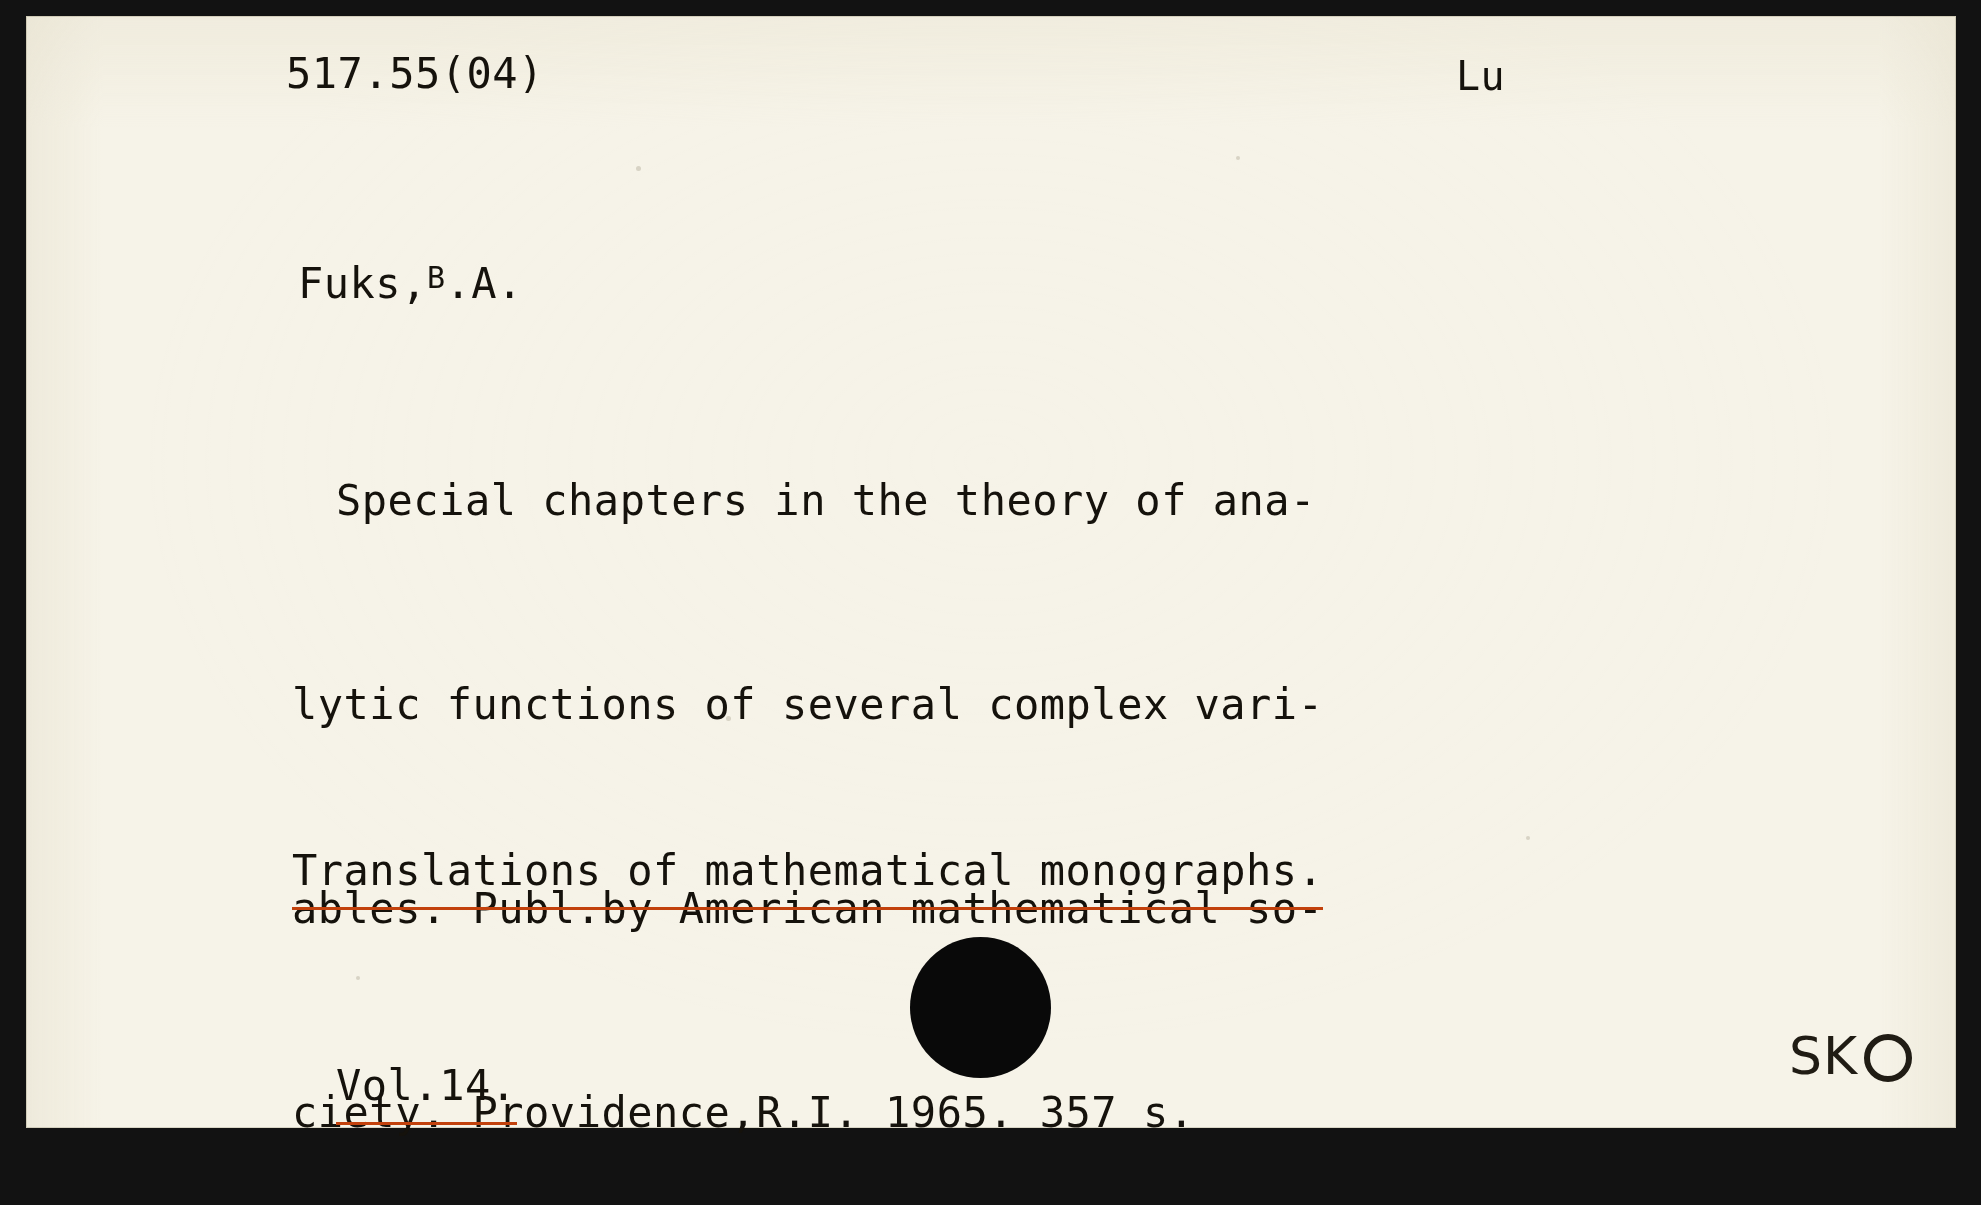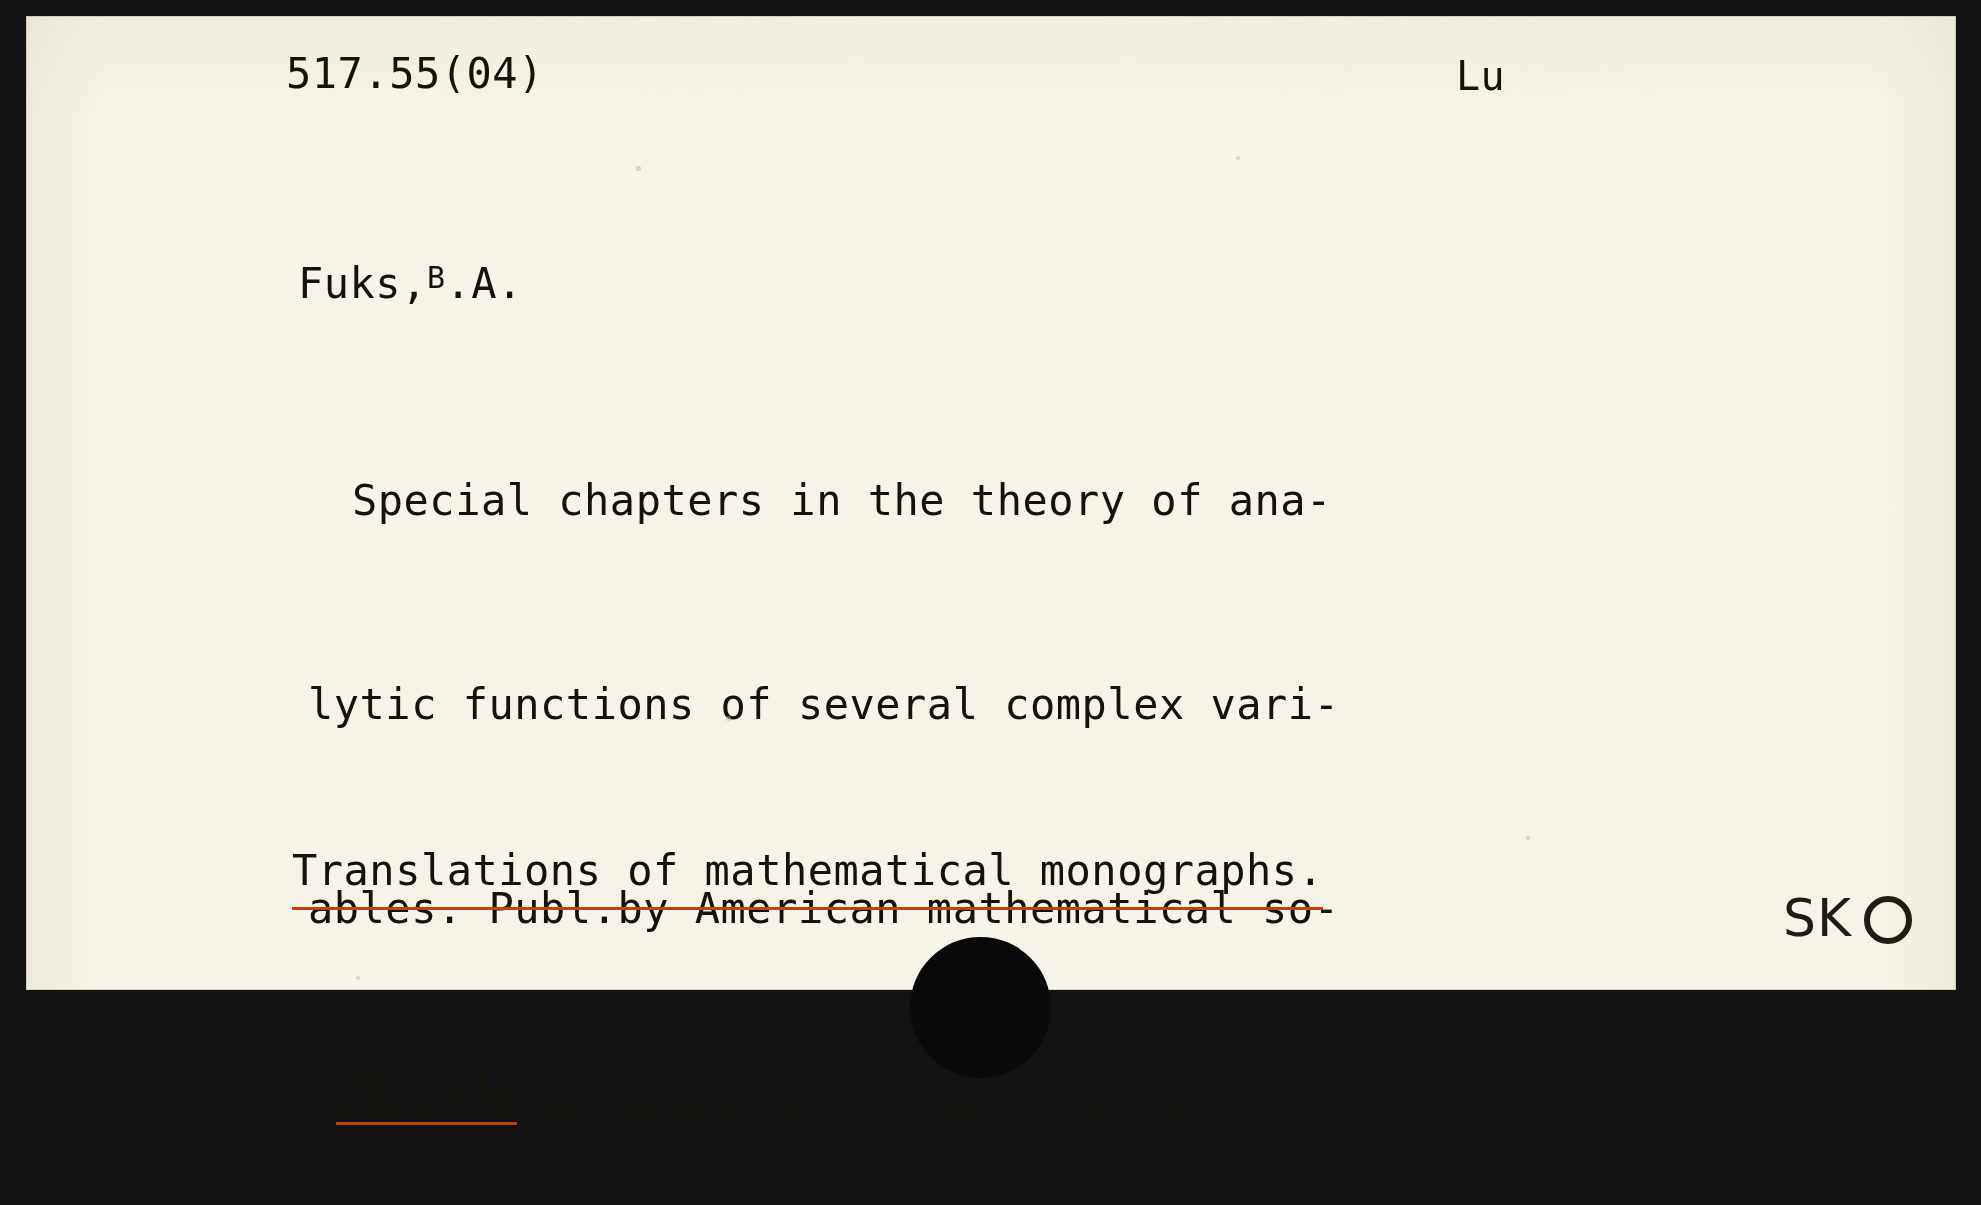--- a/index.html
+++ b/index.html
@@ -21,21 +21,21 @@
     width: 1981px;
     height: 1205px;
     background: #121212;
   }
 
   #card {
     position: absolute;
     left: 26px;
     top: 16px;
     width: 1930px;
-    height: 974px;
+    height: 1112px;
     background: #f6f3e8;
     box-shadow: inset 0 0 0 1px #d8d4c4;
   }
 
   
   #card::after {
     content: "";
     position: absolute;
     inset: 0;
     pointer-events: none;
@@ -85,21 +85,20 @@
 
   #body-block {
     position: absolute;
     left: 266px;
     top: 315px;
     font-size: 42px;
     line-height: 68px;
   }
   #body-block .line {
     white-space: pre;
-    margin-left: 16px;
   }
   #body-block .line.first {
     text-indent: 44px;
   }
 
   #series-block {
     position: absolute;
     left: 266px;
     top: 685px;
     font-size: 42px;
@@ -129,21 +128,21 @@
   #library-stamp {
     position: absolute;
     right: 44px;
     bottom: 42px;
     font-family: "DejaVu Sans", sans-serif;
     font-size: 52px;
     letter-spacing: 1px;
     color: #201c14;
     display: flex;
     align-items: center;
-    gap: 8px;
+    gap: 2px;
   }
   #library-stamp .ring {
     display: inline-block;
     width: 36px;
     height: 36px;
     border: 6px solid #201c14;
     border-radius: 50%;
     margin-left: 4px;
     position: relative;
     top: 2px;

